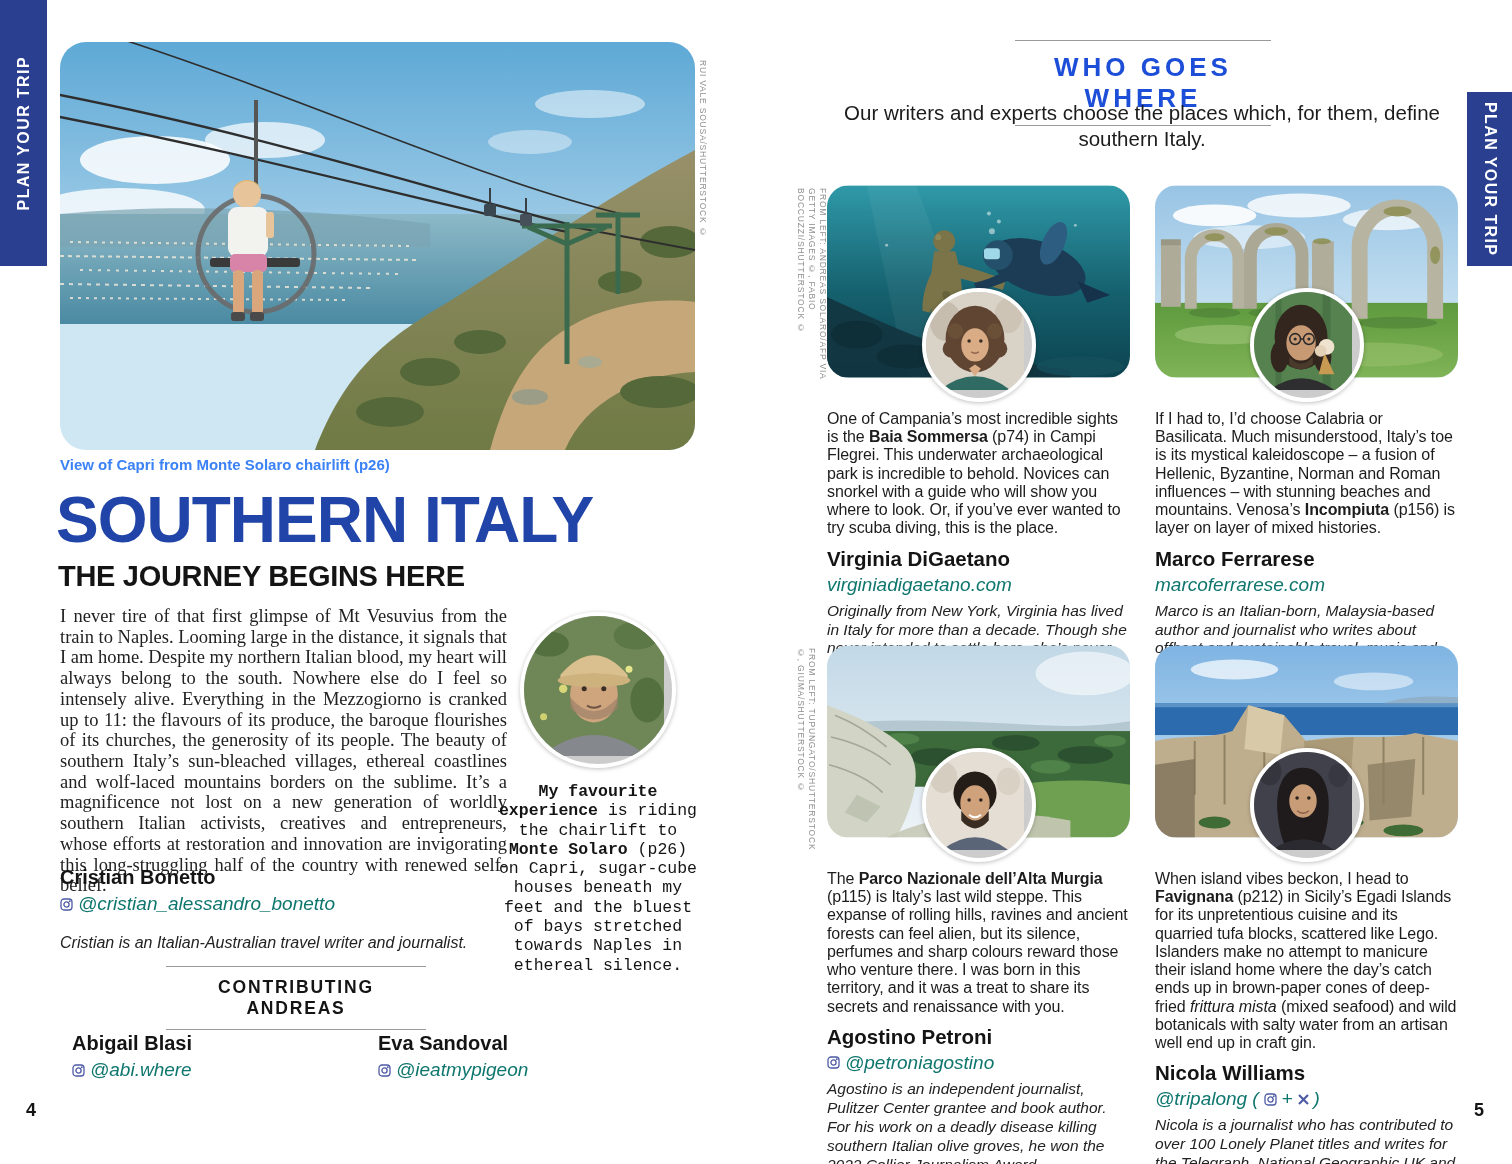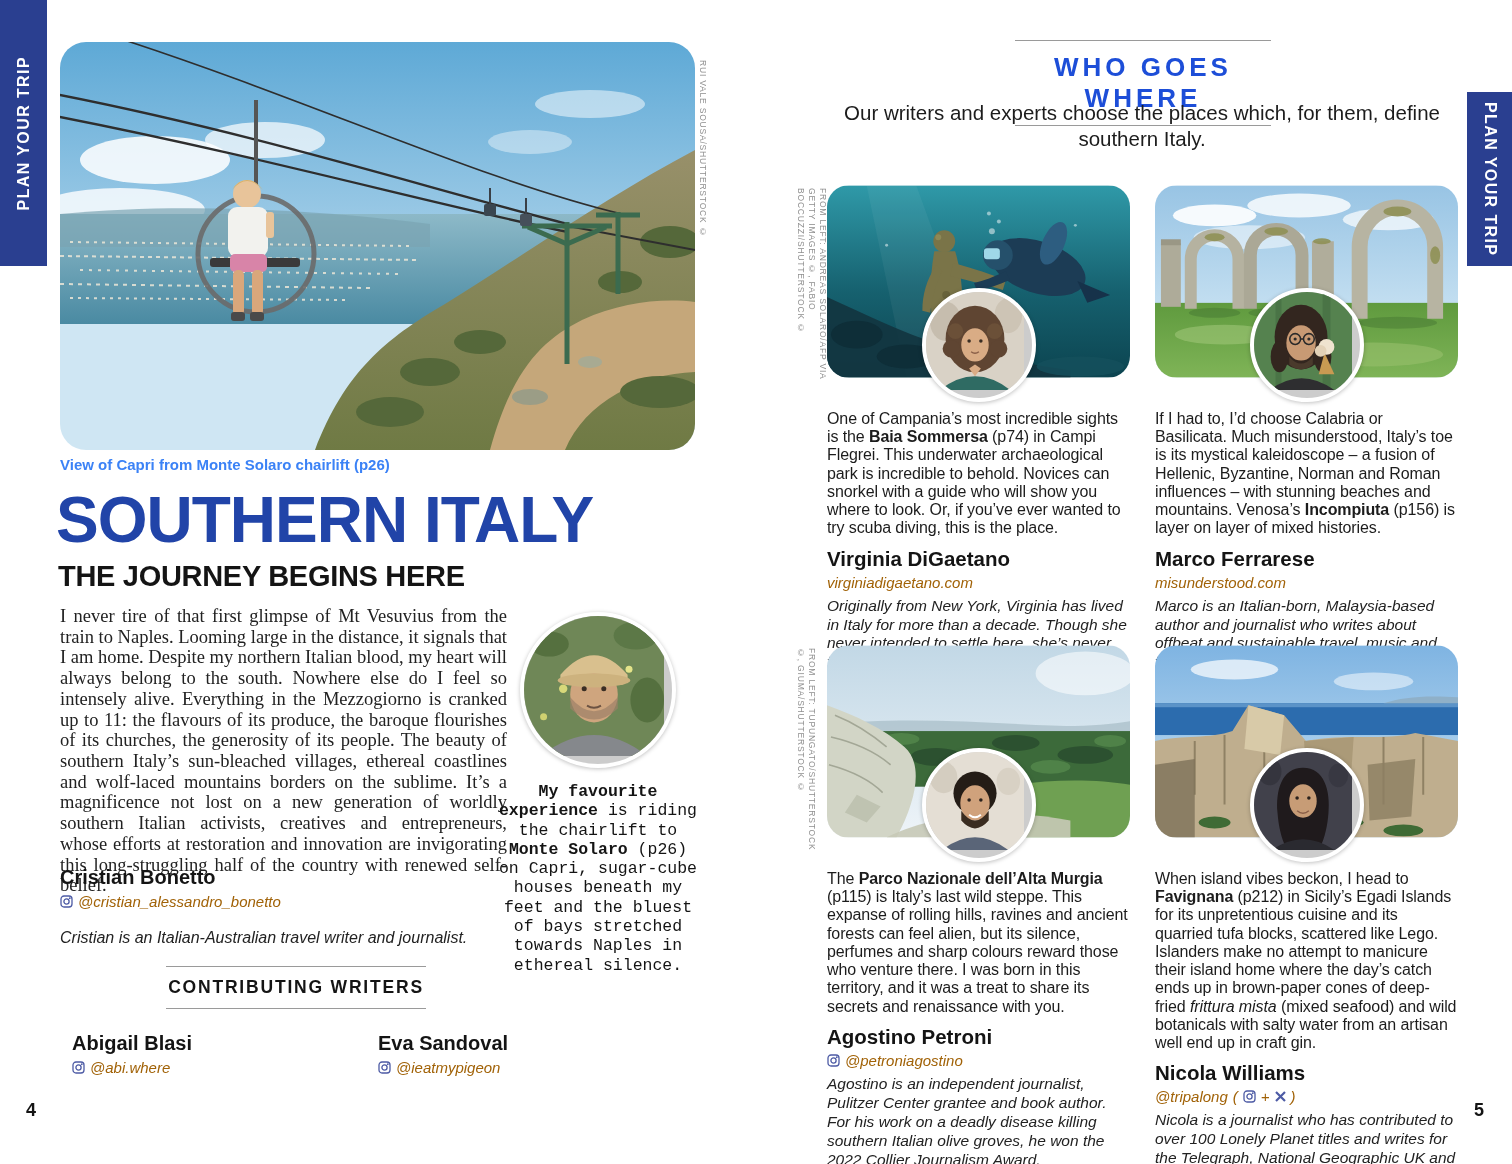--- a/index.html
+++ b/index.html
@@ -21,21 +21,21 @@
   .hero-caption{position:absolute;left:60px;top:456px;width:635px;text-align:left;
                 font-size:15px;font-weight:700;color:#3b82f6;}
   .title{position:absolute;left:56px;top:488px;font-size:64px;line-height:1;font-weight:700;
          letter-spacing:-1px;color:#2144a8;margin:0;}
   .subtitle{position:absolute;left:58px;top:560px;font-size:29px;font-weight:700;
             letter-spacing:-.3px;color:#141414;margin:0;}
   .intro{position:absolute;left:60px;top:606px;width:447px;margin:0;
          font-family:"Liberation Serif",serif;font-size:18.5px;line-height:1.12;
          text-align:justify;color:#222;}
   .a-name{font-size:20px;font-weight:700;color:#141414;}
-  .handle{font-size:15px;font-style:italic;color:#a16207;display:flex;align-items:center;gap:5px;}
+  .handle{font-size:19px;font-style:italic;color:#0f766e;display:flex;align-items:center;gap:5px;}
   .handle svg{flex:0 0 auto;}
   .bio{font-size:15.5px;font-style:italic;color:#222;line-height:1.22;}
   
   .fav-col{position:absolute;left:498px;top:612px;width:200px;text-align:center;}
   .avatar{border-radius:50%;overflow:hidden;border:4px solid #fff;
           box-shadow:0 1px 4px rgba(0,0,0,.25);background:#ccc;}
   .avatar svg{display:block;}
   .fav-avatar{width:148px;height:148px;margin:0 auto;}
   .fav-text{margin-top:14px;font-size:16.5px;line-height:1.17;color:#141414;font-family:Liberation Mono, monospace;}
   
@@ -186,21 +186,21 @@
       <circle cx="43" cy="52" r="1.8" fill="#3a2e24"></circle>
         <circle cx="57" cy="52" r="1.8" fill="#3a2e24"></circle>
       <path d="M45,64 Q50,67 55,64" stroke="#6b5242" stroke-width="1.4" fill="none"></path>
     </svg>
   </div>
   <div class="fav-text"><span style="font-weight: 700;">My favourite experience</span><span> is riding the chairlift to </span><span style="font-weight: 700;">Monte Solaro</span><span> (p26) on Capri, sugar-cube houses beneath my feet and the bluest of bays stretched towards Naples in ethereal silence.</span></div>
 </div>
 
 <div class="contrib-head">
   <div class="rule"></div>
-  <h3>CONTRIBUTING WRITERS</h3>
+  <h3>CONTRIBUTING ANDREAS</h3>
   <div class="rule"></div>
 </div>
 
 <div class="cw" style="left:72px;top:1032px;width:290px">
   <span class="a-name">Abigail Blasi</span>
   <div class="handle">
     <svg width="13" height="13" viewBox="0 0 13 13">
         <rect x="1" y="1" width="11" height="11" rx="3" fill="none" stroke="#4d5ba5" stroke-width="1.3"></rect>
         <circle cx="6.5" cy="6.5" r="2.6" fill="none" stroke="#4d5ba5" stroke-width="1.3"></circle>
         <circle cx="9.8" cy="3.2" r=".9" fill="#4d5ba5"></circle>
@@ -358,21 +358,21 @@
         <circle cx="56" cy="48" r="1.6" fill="#2a2a2a"></circle>
       <path d="M16,100 Q48,76 82,100 Z" fill="#2e2e30"></path>
       <path d="M72,62 L82,84 L66,84 Z" fill="#c89a52"></path>
       <circle cx="74" cy="56" r="8" fill="#efe3cf"></circle>
         <circle cx="68" cy="60" r="6" fill="#e3d2b8"></circle>
     </svg>
   </div>
   <div class="blurb"><span>If I had to, I’d choose Calabria or Basilicata. Much misunderstood, Italy’s toe is its mystical kaleidoscope – a fusion of Hellenic, Byzantine, Norman and Roman influences – with stunning beaches and mountains. Venosa’s </span><span style="font-weight: 700;">Incompiuta</span><span> (p156) is layer on layer of mixed histories.</span></div>
   <span class="a-name">Marco Ferrarese</span>
   <div class="handle">
-    <span>misunderstood.com</span>
+    <span>marcoferrarese.com</span>
   </div>
   <div class="bio">Marco is an Italian-born, Malaysia-based author and journalist who writes about offbeat and sustainable travel, music and film in Asia and beyond.</div>
 </article>
 
 <article class="card" style="left:827px;top:645px">
   <div class="photo">
     <svg width="303" height="193" viewBox="0 0 305 193">
       <defs>
           <linearGradient id="msky" x1="0" y1="0" x2="0" y2="1">
         <stop offset="0" stop-color="#c2d8e6"></stop>

